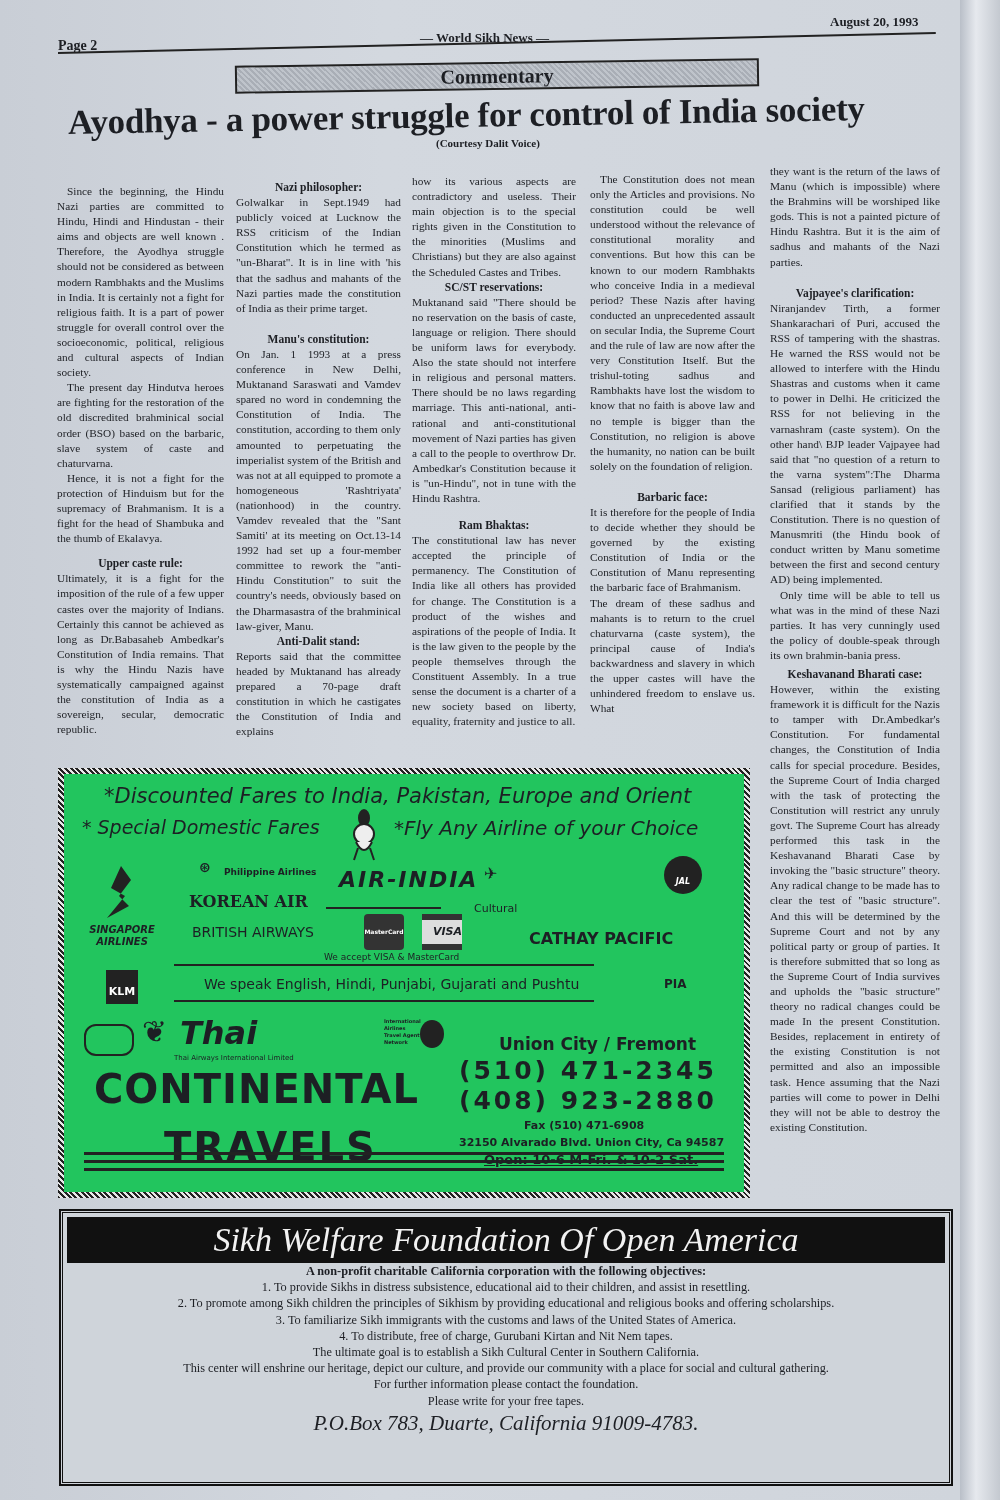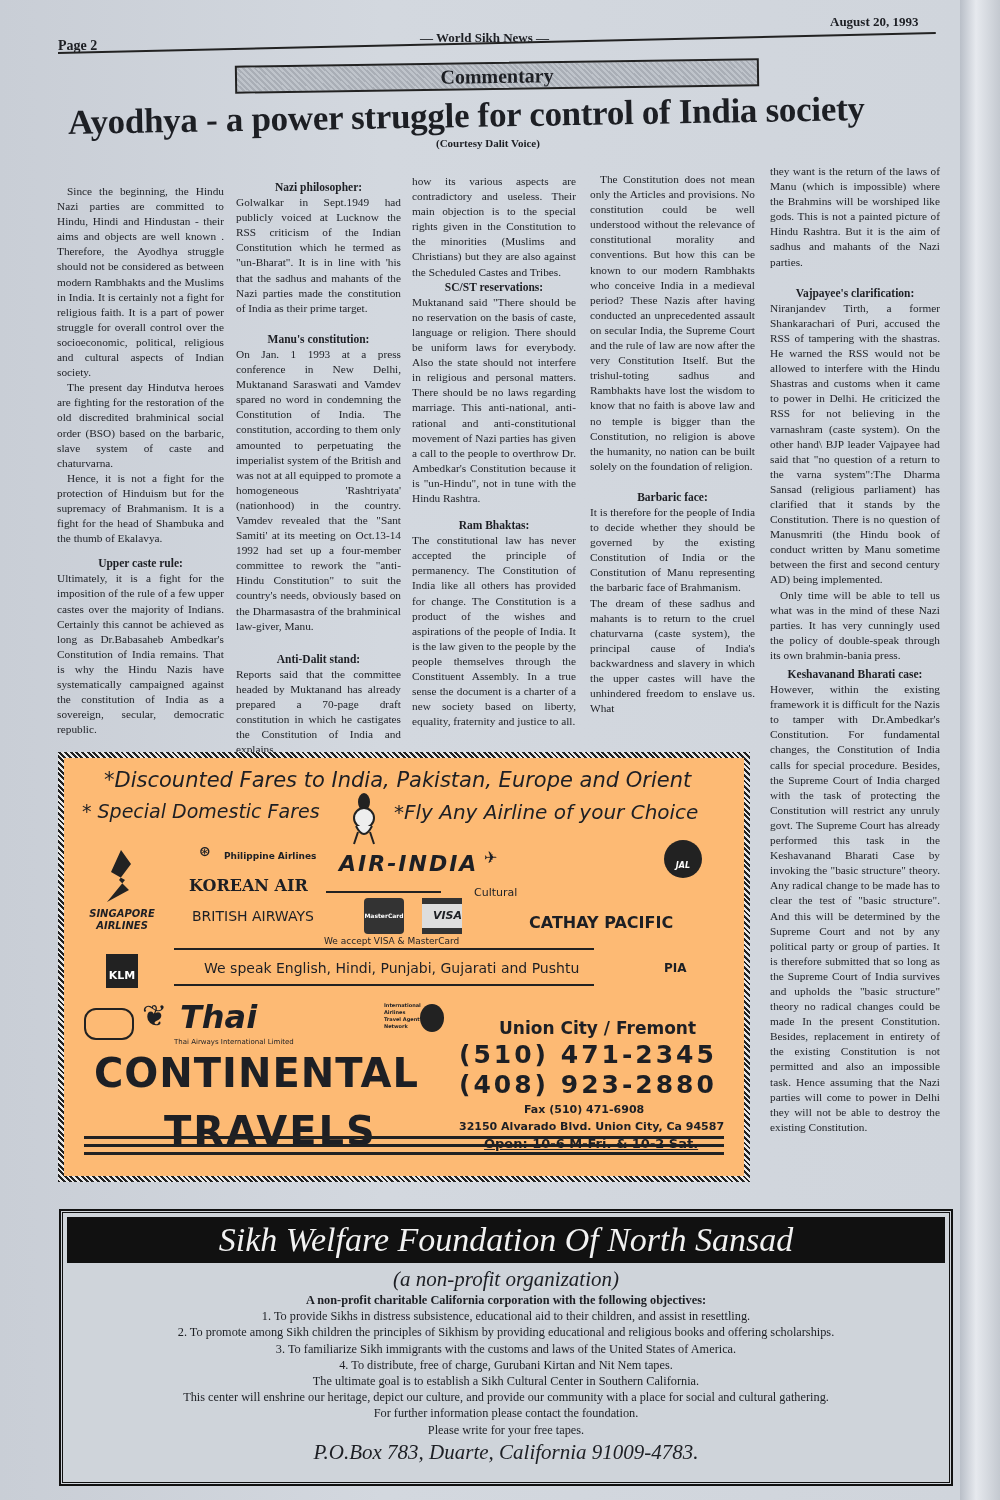--- a/index.html
+++ b/index.html
@@ -14,21 +14,21 @@
   .headline{position:absolute;left:68px;top:96px;font-size:35px;font-weight:bold;letter-spacing:-0.3px;transform:rotate(-1deg);white-space:nowrap;}
   .courtesy{position:absolute;left:436px;top:137px;font-size:11px;font-weight:bold;}
   .col{position:absolute;top:170px;font-size:11.3px;line-height:15.1px;text-align:justify;}
   .col p{margin:0;text-indent:10px;}
   .col h4{margin:10px 0 0;text-align:center;font-size:11.5px;font-weight:bold;}
   .c1{left:57px;width:167px;top:184px;}
   .c2{left:236px;width:165px;top:180px;}
   .c3{left:412px;width:164px;top:174px;}
   .c4{left:590px;width:165px;top:172px;}
   .c5{left:770px;width:170px;top:164px;}
-  .ad{position:absolute;left:58px;top:752px;width:692px;height:430px;border:6px solid transparent;border-image:repeating-linear-gradient(45deg,#222 0 2px,#e8e8e8 2px 4px) 6;background:#fdba74;box-sizing:border-box;font-family:"DejaVu Sans","Liberation Sans",sans-serif;}
+  .ad{position:absolute;left:58px;top:768px;width:692px;height:430px;border:6px solid transparent;border-image:repeating-linear-gradient(45deg,#222 0 2px,#e8e8e8 2px 4px) 6;background:#22c55e;box-sizing:border-box;font-family:"DejaVu Sans","Liberation Sans",sans-serif;}
   .ad-l1{position:absolute;left:40px;top:10px;font-style:italic;font-size:21px;}
   .ad-l2{position:absolute;left:18px;top:42px;font-style:italic;font-size:19px;}
   .ad-l3{position:absolute;left:330px;top:42px;font-style:italic;font-size:20px;}
   .mascot{position:absolute;left:280px;top:32px;width:40px;height:56px;}
   .logo{position:absolute;font-weight:bold;}
   .phone{position:absolute;left:395px;font-weight:bold;font-family:"DejaVu Sans",sans-serif;}
   .hline{position:absolute;height:2px;background:#222;}
   .swf{position:absolute;left:60px;top:1210px;width:892px;height:275px;border:3px double #111;box-shadow:0 0 0 1px #111;box-sizing:border-box;text-align:center;background:#cfd4da;}
   .swf-title{background:#111;color:#f2f2f2;font-style:italic;font-size:34px;height:46px;line-height:46px;margin:4px 4px 0;}
   .swf-sub{font-style:italic;font-size:21px;margin-top:4px;}
@@ -56,21 +56,21 @@
   <p>Hence, it is not a fight for the protection of Hinduism but for the supremacy of Brahmanism. It is a fight for the head of Shambuka and the thumb of Ekalavya.</p>
   <h4>Upper caste rule:</h4>
   <p style="text-indent:0">Ultimately, it is a fight for the imposition of the rule of a few upper castes over the majority of Indians. Certainly this cannot be achieved as long as Dr.Babasaheb Ambedkar's Constitution of India remains. That is why the Hindu Nazis have systematically campaigned against the constitution of India as a sovereign, secular, democratic republic.</p>
 </div>
 
 <div class="col c2">
   <h4 style="margin-top:0">Nazi philosopher:</h4>
   <p style="text-indent:0">Golwalkar in Sept.1949 had publicly voiced at Lucknow the RSS criticism of the Indian Constitution which he termed as "un-Bharat". It is in line with 'his that the sadhus and mahants of the Nazi parties made the constitution of India as their prime target.</p>
   <h4 style="margin-top:16px">Manu's constitution:</h4>
   <p style="text-indent:0">On Jan. 1 1993 at a press conference in New Delhi, Muktanand Saraswati and Vamdev spared no word in condemning the Constitution of India. The constitution, according to them only amounted to perpetuating the imperialist system of the British and was not at all equipped to promote a homogeneous 'Rashtriyata' (nationhood) in the country. Vamdev revealed that the "Sant Samiti' at its meeting on Oct.13-14 1992 had set up a four-member committee to rework the "anti-Hindu Constitution" to suit the country's needs, obviously based on the Dharmasastra of the brahminical law-giver, Manu.</p>
-  <h4 style="margin-top:18px">Anti-Dalit stand:</h4>
+  <h4 style="margin-top:0">Anti-Dalit stand:</h4>
   <p style="text-indent:0">Reports said that the committee headed by Muktanand has already prepared a 70-page draft constitution in which he castigates the Constitution of India and explains</p>
 </div>
 
 <div class="col c3">
   <p style="text-indent:0">how its various aspects are contradictory and useless. Their main objection is to the special rights given in the Constitution to the minorities (Muslims and Christians) but they are also against the Scheduled Castes and Tribes.</p>
   <h4 style="margin-top:0">SC/ST reservations:</h4>
   <p style="text-indent:0">Muktanand said "There should be no reservation on the basis of caste, language or religion. There should be uniform laws for everybody. Also the state should not interfere in religious and personal matters. There should be no laws regarding marriage. This anti-national, anti-rational and anti-constitutional movement of Nazi parties has given a call to the people to overthrow Dr. Ambedkar's Constitution because it is "un-Hindu", not in tune with the Hindu Rashtra.</p>
   <h4 style="margin-top:12px">Ram Bhaktas:</h4>
   <p style="text-indent:0">The constitutional law has never accepted the principle of permanency. The Constitution of India like all others has provided for change. The Constitution is a product of the wishes and aspirations of the people of India. It is the law given to the people by the people themselves through the Constituent Assembly. In a true sense the document is a charter of a new society based on liberty, equality, fraternity and justice to all.</p>
 </div>
@@ -144,22 +144,21 @@
 
   <div class="phone" style="left:435px;top:260px;font-size:17px">Union City / Fremont</div>
   <div class="phone" style="left:395px;top:282px;font-size:25px;letter-spacing:3px">(510) 471-2345</div>
   <div class="phone" style="left:395px;top:312px;font-size:25px;letter-spacing:3px">(408) 923-2880</div>
   <div class="phone" style="left:460px;top:345px;font-size:11px">Fax (510) 471-6908</div>
   <div class="phone" style="left:395px;top:362px;font-size:11px">32150 Alvarado Blvd. Union City, Ca 94587</div>
   <div class="phone" style="left:420px;top:378px;font-size:13px;text-decoration:underline">Open: 10-6 M-Fri. &amp; 10-2 Sat.</div>
 </div>
 
 <div class="swf">
-  <div class="swf-title">Sikh Welfare Foundation Of North Sansad</div>
-  <div class="swf-sub">(a non-profit organization)</div>
+  <div class="swf-title">Sikh Welfare Foundation Of Open America</div>
   <div class="swf-line" style="font-weight:bold">A non-profit charitable California corporation with the following objectives:</div>
   <div class="swf-line">1. To provide Sikhs in distress subsistence, educational aid to their children, and assist in resettling.</div>
   <div class="swf-line">2. To promote among Sikh children the principles of Sikhism by providing educational and religious books and offering scholarships.</div>
   <div class="swf-line">3. To familiarize Sikh immigrants with the customs and laws of the United States of America.</div>
   <div class="swf-line">4. To distribute, free of charge, Gurubani Kirtan and Nit Nem tapes.</div>
   <div class="swf-line">The ultimate goal is to establish a Sikh Cultural Center in Southern California.</div>
   <div class="swf-line">This center will enshrine our heritage, depict our culture, and provide our community with a place for social and cultural gathering.</div>
   <div class="swf-line">For further information please contact the foundation.</div>
   <div class="swf-line">Please write for your free tapes.</div>
   <div class="swf-addr">P.O.Box 783, Duarte, California 91009-4783.</div>

